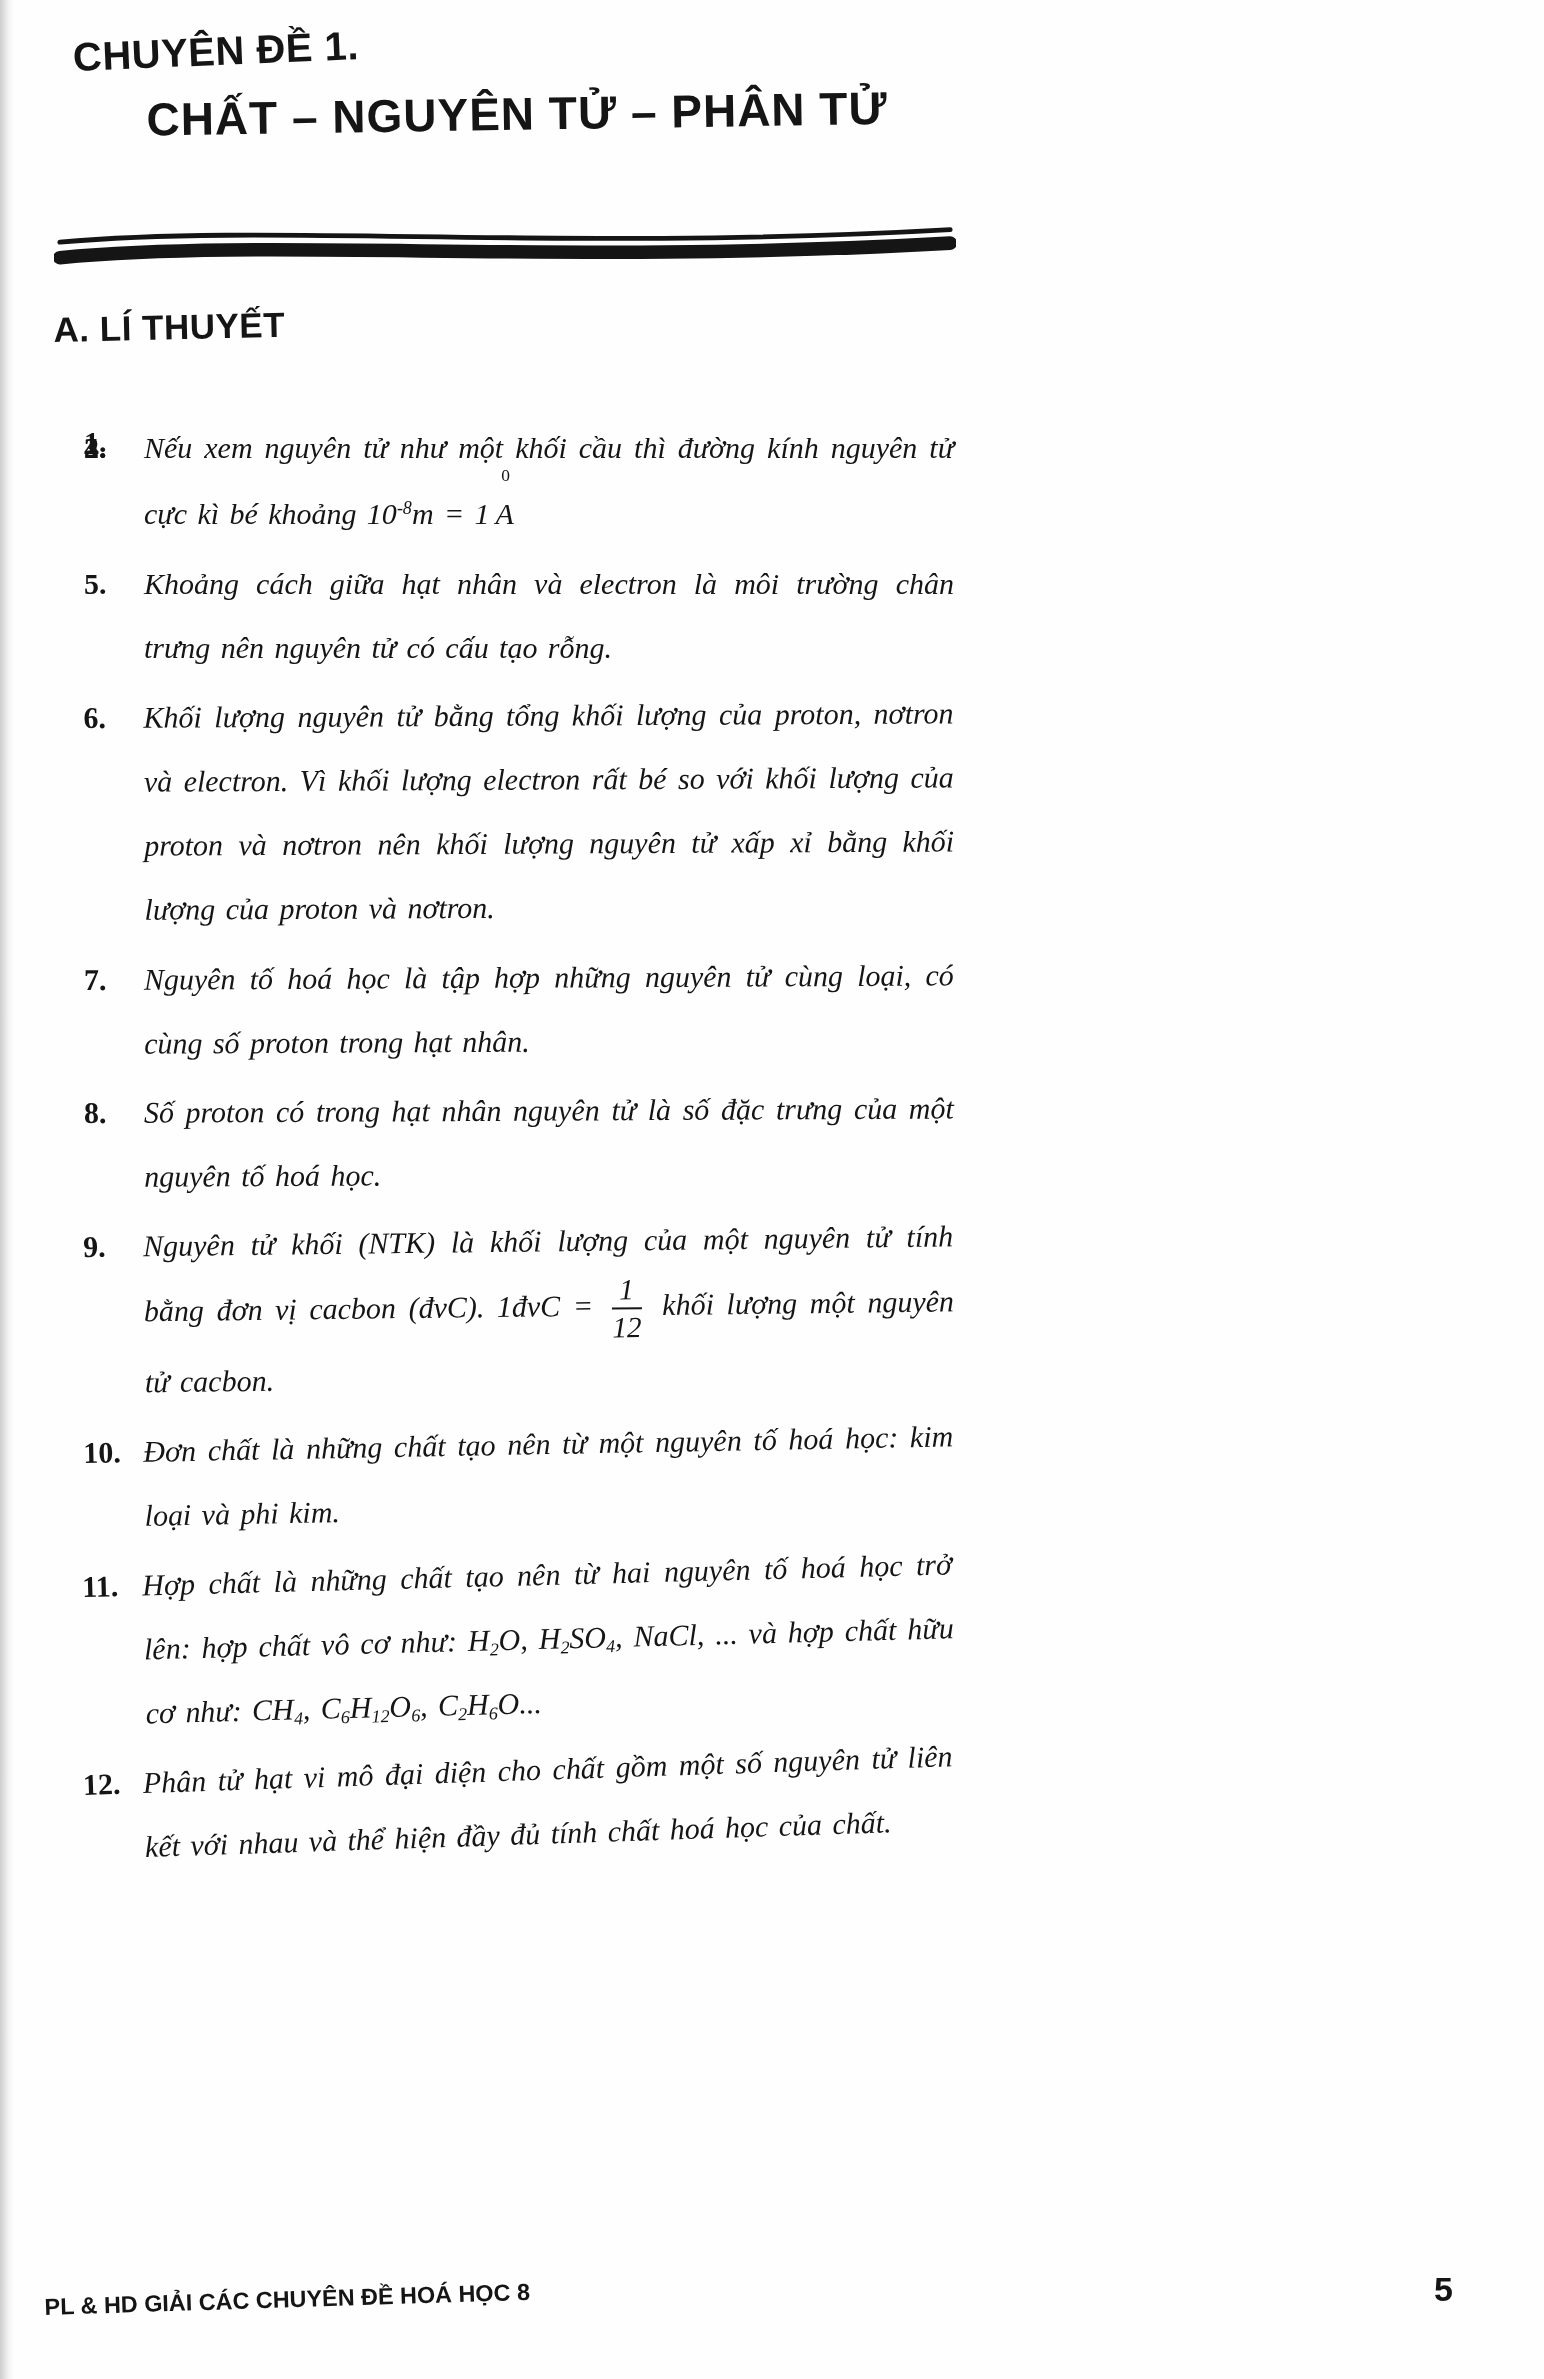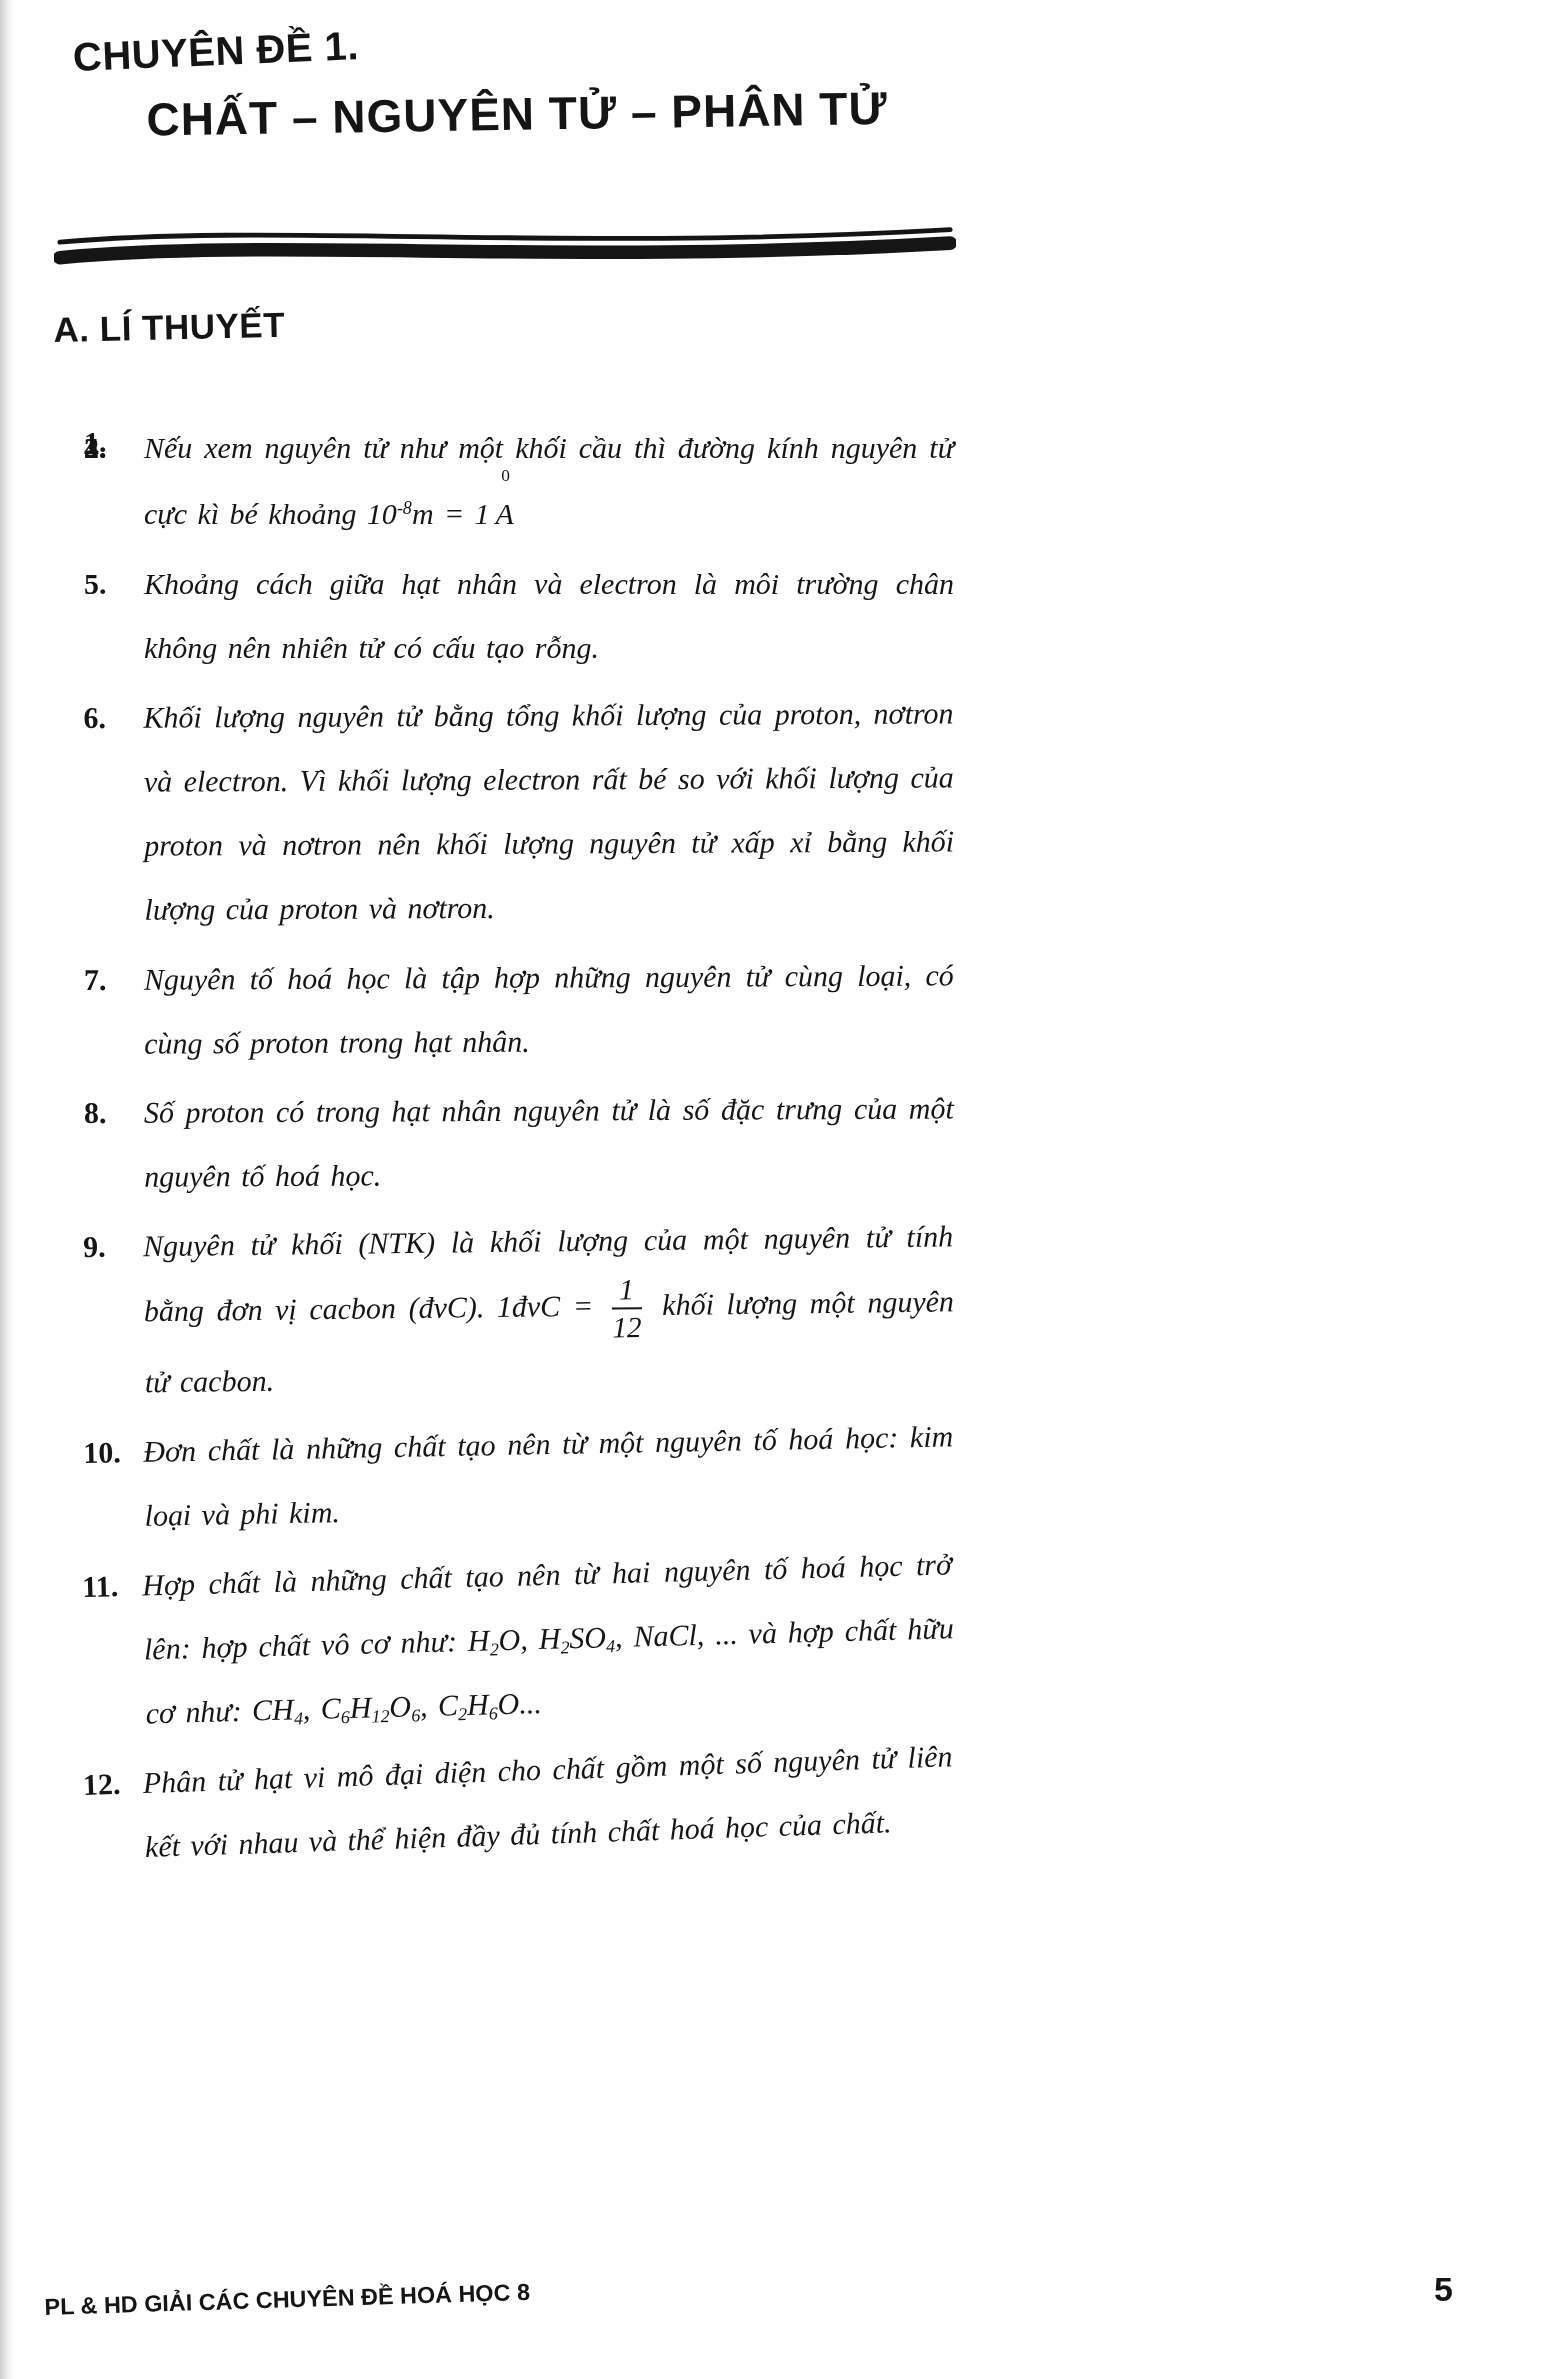--- a/index.html
+++ b/index.html
@@ -100,21 +100,21 @@
     <path d="M6,42 C230,21 520,50 924,27" fill="none" stroke="#151515" stroke-width="14" stroke-linecap="round"></path>
   </svg>
 
   <h2 class="section">A. LÍ THUYẾT</h2>
 
   <ol class="list">
       <li class="item"><span class="num">1.</span></li>
       <li class="item"><span class="num">2.</span></li>
       <li class="item"><span class="num">3.</span></li>
       <li class="item"><span class="num">4.</span><span>Nếu xem nguyên tử như một khối cầu thì đường kính nguyên tử cực kì bé khoảng 10<sup>-8</sup>m = 1<span class="angstrom"><span class="ring">0</span>A</span></span></li>
-      <li class="item"><span class="num">5.</span><span>Khoảng cách giữa hạt nhân và electron là môi trường chân không nên nhiên tử có cấu tạo rỗng.</span></li>
+      <li class="item"><span class="num">5.</span><span>Khoảng cách giữa hạt nhân và electron là môi trường chân trưng nên nguyên tử có cấu tạo rỗng.</span></li>
       <li class="item"><span class="num">6.</span><span>Khối lượng nguyên tử bằng tổng khối lượng của proton, nơtron và electron. Vì khối lượng electron rất bé so với khối lượng của proton và nơtron nên khối lượng nguyên tử xấp xỉ bằng khối lượng của proton và nơtron.</span></li>
       <li class="item"><span class="num">7.</span><span>Nguyên tố hoá học là tập hợp những nguyên tử cùng loại, có cùng số proton trong hạt nhân.</span></li>
       <li class="item"><span class="num">8.</span><span>Số proton có trong hạt nhân nguyên tử là số đặc trưng của một nguyên tố hoá học.</span></li>
       <li class="item"><span class="num">9.</span><span>Nguyên tử khối (NTK) là khối lượng của một nguyên tử tính bằng đơn vị cacbon (đvC). 1đvC = <span class="frac">
             <span class="fn">1</span>
             <span class="fd">12</span>
           </span> khối lượng một nguyên tử cacbon.</span></li>
       <li class="item"><span class="num">10.</span><span>Đơn chất là những chất tạo nên từ một nguyên tố hoá học: kim loại và phi kim.</span></li>
       <li class="item"><span class="num">11.</span><span>Hợp chất là những chất tạo nên từ hai nguyên tố hoá học trở lên: hợp chất vô cơ như: H<sub>2</sub>O, H<sub>2</sub>SO<sub>4</sub>, NaCl, ... và hợp chất hữu cơ như: CH<sub>4</sub>, C<sub>6</sub>H<sub>12</sub>O<sub>6</sub>, C<sub>2</sub>H<sub>6</sub>O...</span></li>
       <li class="item"><span class="num">12.</span><span>Phân tử hạt vi mô đại diện cho chất gồm một số nguyên tử liên kết với nhau và thể hiện đầy đủ tính chất hoá học của chất.</span></li>

